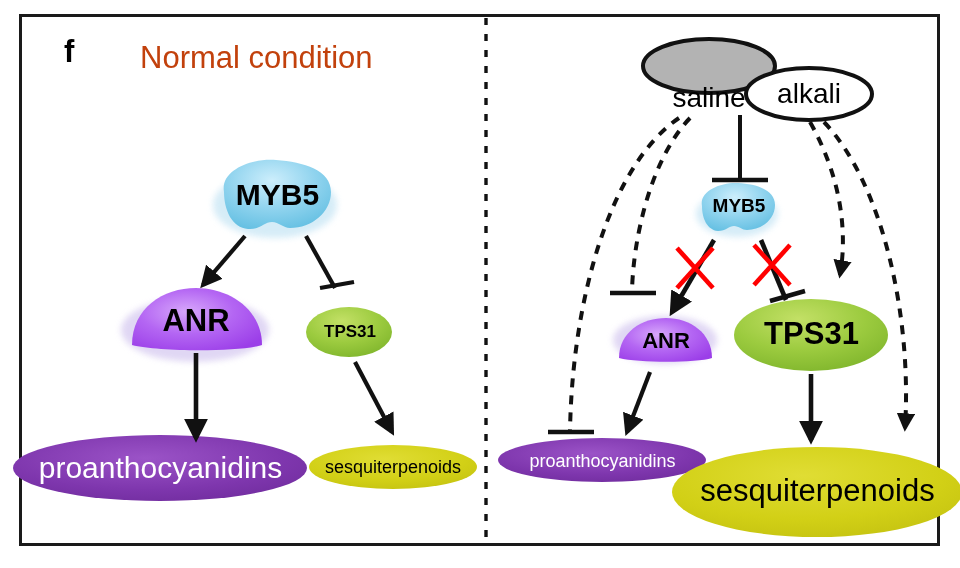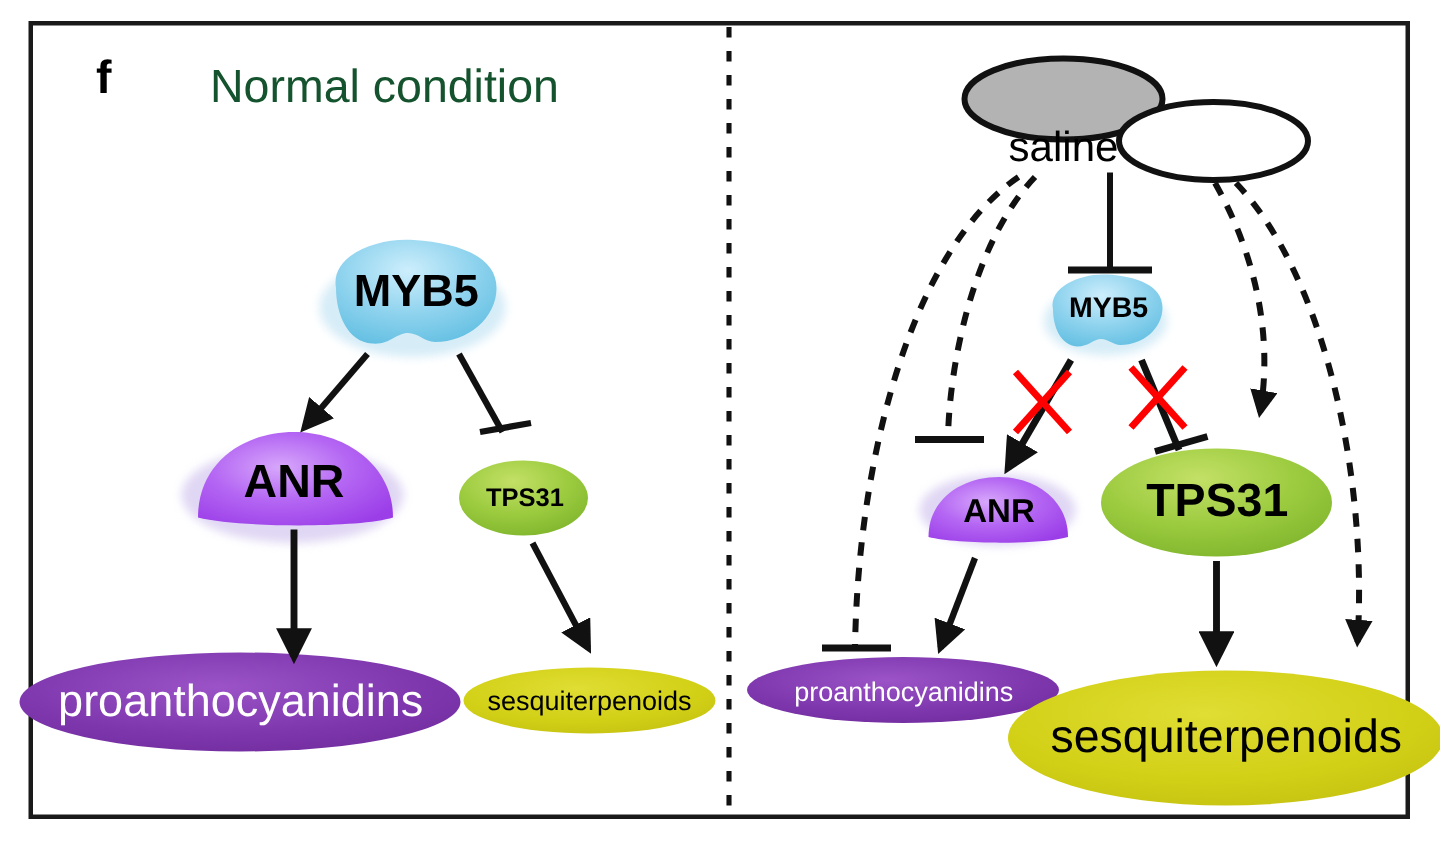--- a/index.html
+++ b/index.html
@@ -2,21 +2,21 @@
 <html><head>
 <meta charset="utf-8">
 <style>
   html,body{margin:0;padding:0;background:#ffffff;}
   body{width:960px;height:568px;overflow:hidden;font-family:"Liberation Sans",sans-serif;}
   #stage{position:relative;width:960px;height:568px;background:#ffffff;}
   #frame{position:absolute;left:19px;top:14px;width:921px;height:532px;border:3px solid #1a1a1a;box-sizing:border-box;background:#fff;}
   svg{position:absolute;left:0;top:0;width:960px;height:568px;overflow:visible;}
   .nodelabel{position:absolute;display:flex;align-items:center;justify-content:center;
     text-align:center;pointer-events:none;font-family:"Liberation Sans",sans-serif;}
-  .panel-title{position:absolute;font-size:31px;color:#14532d;font-family:"Liberation Sans",sans-serif;white-space:nowrap;}
+  .panel-title{position:absolute;font-size:31px;color:#c2410c;font-family:"Liberation Sans",sans-serif;white-space:nowrap;}
   .panel-letter{position:absolute;font-size:31px;font-weight:bold;color:#000;font-family:"Liberation Sans",sans-serif;}
 </style>
 </head>
 <body>
 
 <div id="stage">
 
   <div id="frame"></div>
 
   <svg viewBox="0 0 960 568">
@@ -145,20 +145,21 @@
   <div class="panel-letter" style="left:64px;top:34px;">f</div>
   <div class="panel-title" style="left:140px;top:40px;">Normal condition</div>
 
   <div class="nodelabel" style="left:220px;top:178px;width:115px;height:34px;font-size:30px;font-weight:bold;color:#000;">MYB5</div>
   <div class="nodelabel" style="left:143px;top:303px;width:106px;height:36px;font-size:31px;font-weight:bold;color:#000;">ANR</div>
   <div class="nodelabel" style="left:311px;top:320px;width:78px;height:24px;font-size:17px;font-weight:bold;color:#000;">TPS31</div>
   <div class="nodelabel" style="left:23px;top:450px;width:275px;height:36px;font-size:30px;color:#fff;">proanthocyanidins</div>
   <div class="nodelabel" style="left:309px;top:454px;width:168px;height:26px;font-size:18px;color:#000;">sesquiterpenoids</div>
 
   <div class="nodelabel" style="left:655px;top:50px;width:108px;height:32px;font-size:28px;color:#000;margin-top:32px;">saline</div>
+  <div class="nodelabel" style="left:757px;top:78px;width:104px;height:32px;font-size:28px;color:#000;">alkali</div>
 
   <div class="nodelabel" style="left:700px;top:194px;width:78px;height:24px;font-size:19px;font-weight:bold;color:#000;">MYB5</div>
   <div class="nodelabel" style="left:632px;top:328px;width:68px;height:26px;font-size:22px;font-weight:bold;color:#000;">ANR</div>
   <div class="nodelabel" style="left:747px;top:315px;width:129px;height:38px;font-size:31px;font-weight:bold;color:#000;">TPS31</div>
   <div class="nodelabel" style="left:507px;top:448px;width:191px;height:26px;font-size:18px;color:#fff;">proanthocyanidins</div>
   <div class="nodelabel" style="left:671px;top:472px;width:293px;height:38px;font-size:31px;color:#000;">sesquiterpenoids</div>
 
 </div>
 
 </body></html>

